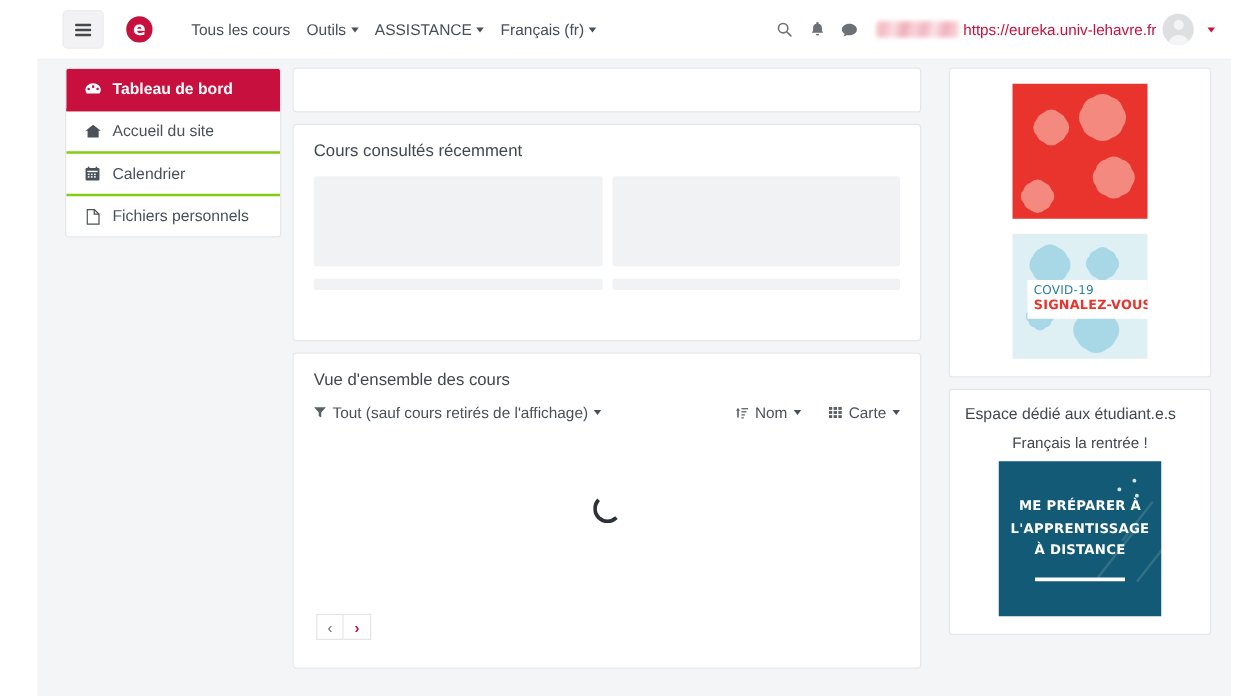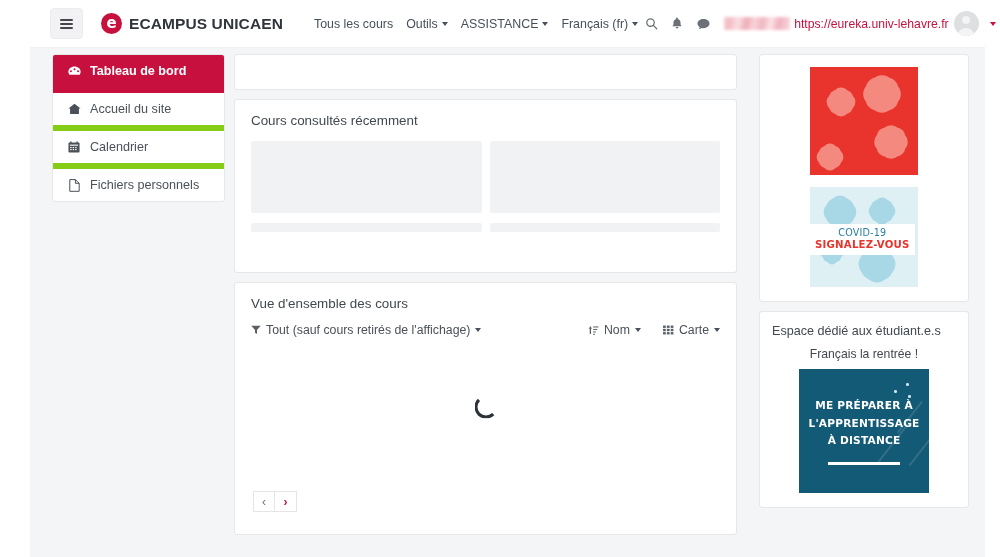--- a/index.html
+++ b/index.html
@@ -215,21 +215,21 @@
     border-radius: 3px;
     overflow: hidden;
   }
   .nav-item {
     display: flex;
     align-items: center;
     gap: 9px;
     padding: 9px 10px 9px 14px;
     font-size: 12.6px;
     color: #4a5159;
-    border-bottom: 6px solid #84cc16;
+    border-bottom: 2px solid #84cc16;
     cursor: pointer;
     white-space: nowrap;
   }
   .nav-item:last-child { border-bottom: none; }
   .nav-item.active {
     background: #c8103e;
     color: #ffffff;
     font-weight: 700;
     border-bottom-color: #c8103e;
   }
@@ -445,25 +445,25 @@
   .banner-covid2 .bv2 { width: 20px; height: 20px; top: 14px; left: 62px; }
   .banner-covid2 .bv3 { width: 30px; height: 30px; top: 62px; left: 52px; }
   .banner-covid2 .bv4 { width: 16px; height: 16px; top: 58px; left: 14px; }
   .bsp { box-shadow:
       0 -6px 0 -2.6px #a8d8e6, 0 6px 0 -2.6px #a8d8e6,
       -6px 0 0 -2.6px #a8d8e6, 6px 0 0 -2.6px #a8d8e6,
       4px 4px 0 -3px #a8d8e6, -4px -4px 0 -3px #a8d8e6,
       4px -4px 0 -3px #a8d8e6, -4px 4px 0 -3px #a8d8e6; }
   .label-box2 {
     position: absolute;
-    left: 0;
+    left: 12px;
     top: 37px;
     background: #ffffff;
     padding: 3px 5px 4px 5px;
-    text-align: center;
+    text-align: left;
     z-index: 3;
   }
   .label-box2 .l1 {
     font-family: "DejaVu Sans", sans-serif;
     font-size: 9.6px;
     color: #2b7fa4;
     letter-spacing: .2px;
     line-height: 1.2;
   }
   .label-box2 .l2 {
@@ -536,21 +536,20 @@
     <div class="burger-btn">
       <div class="bars">
         <span></span>
             <span></span>
             <span></span>
       </div>
     </div>
 
     <div class="brand">
       <div class="brand-logo">e</div>
-      <div class="brand-name">ECAMPUS UNICAEN</div>
     </div>
 
     <div class="nav-links">
       <div class="nav-link">
         <span>Tous les cours</span>
       </div>
       <div class="nav-link">
         <span>Outils</span>
         <span class="caret"></span>
       </div>

